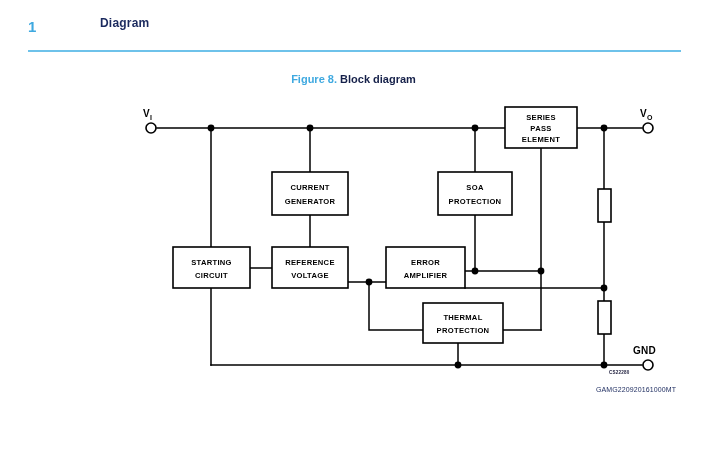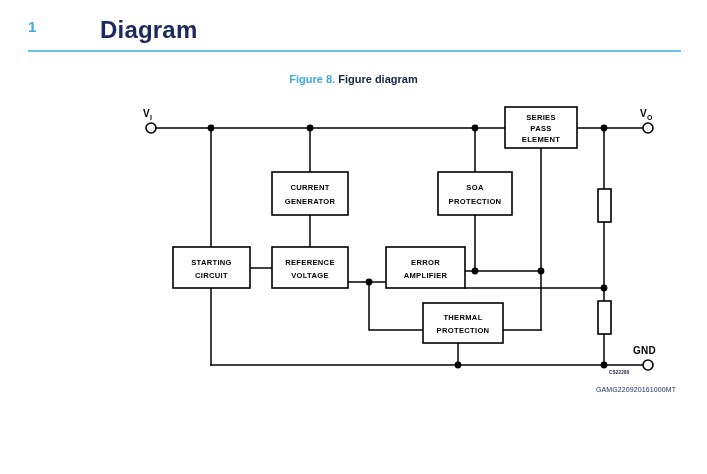--- a/index.html
+++ b/index.html
@@ -30,21 +30,21 @@
     top: 18px;
     font-size: 15px;
     font-weight: bold;
     color: #3fa9e0;
     letter-spacing: 0.2px;
   }
   #page-title {
     position: absolute;
     left: 100px;
     top: 16px;
-    font-size: 24px;
+    font-size: 12px;
     font-weight: bold;
     color: #1b2a5e;
     letter-spacing: 0.2px;
   }
   #header-rule {
     position: absolute;
     left: 28px;
     top: 50px;
     width: 653px;
     height: 2px;
@@ -132,21 +132,21 @@
 <body>
 
 <div id="page-header">
   <div id="chapter-number">1</div>
   <div id="page-title">Diagram</div>
   <div id="header-rule"></div>
 </div>
 
 <div id="figure-caption">
   <span class="fig-label">Figure 8.</span>
-  <span class="fig-title">Figure diagram</span>
+  <span class="fig-title">Block diagram</span>
 </div>
 
 <div id="block-diagram">
 <svg width="707" height="474" viewBox="0 0 707 474" xmlns="http://www.w3.org/2000/svg">
 
   <g>
 
     <line class="wire" x1="157" y1="128" x2="505" y2="128"></line>
 
     <line class="wire" x1="577" y1="128" x2="642" y2="128"></line>

